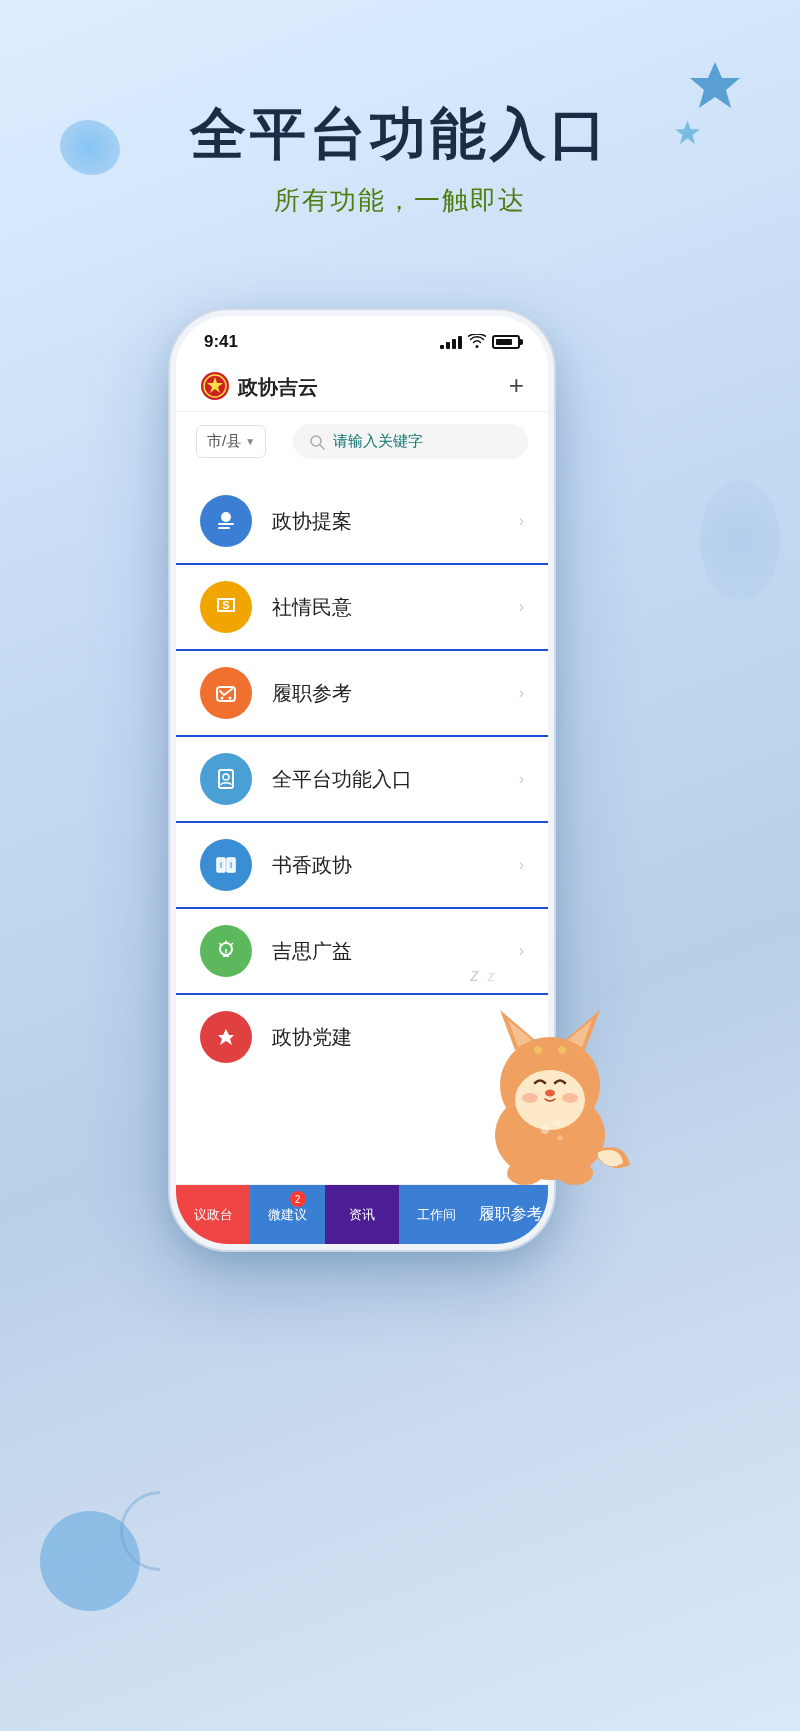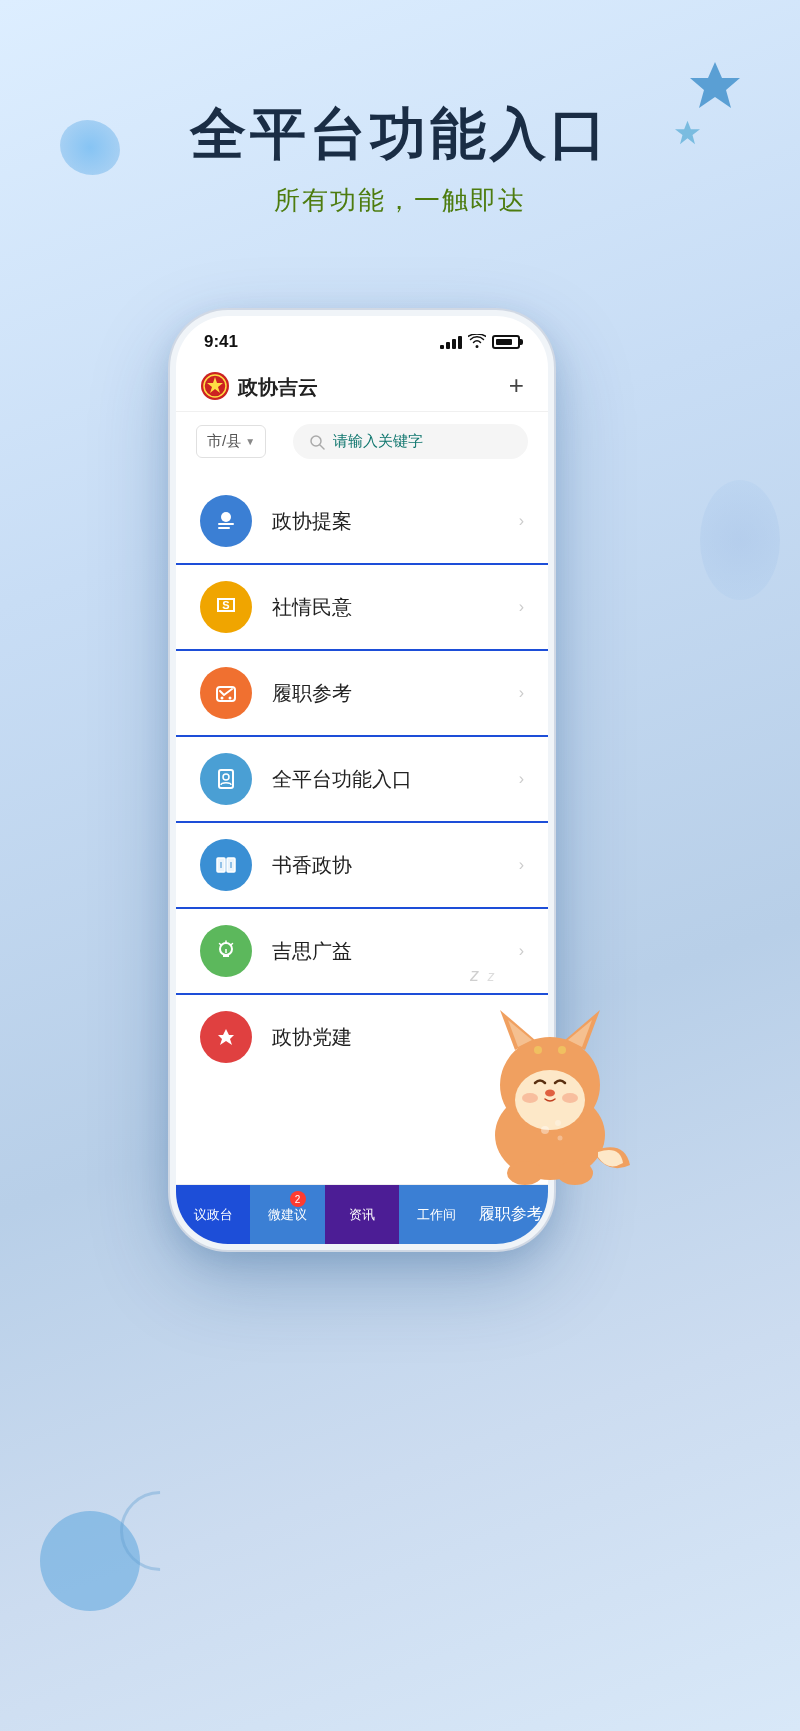--- a/index.html
+++ b/index.html
@@ -525,21 +525,21 @@
               <path d="M14 6 L17 12 H22 L18 16 L20 22 L14 18 L8 22 L10 16 L6 12 H11 Z" fill="white"></path>
             </svg>
           </div>
           <span class="menu-label">政协党建</span>
           <span class="menu-arrow">›</span>
         </div>
 
       </div>
 
       <div class="tab-bar">
-        <div class="tab-item active" style="background:#1d4ed8">
+        <div class="tab-item active" style="background:#ef4444">
           <span>议政台</span>
         </div>
         <div class="tab-item active" style="background:#3b7fd4; position:relative">
           <span class="tab-badge">2</span>
           <span>微建议</span>
         </div>
         <div class="tab-item active" style="background:#4c1d95">
           <span>资讯</span>
         </div>
         <div class="tab-item active" style="background:#3b7fd4">

